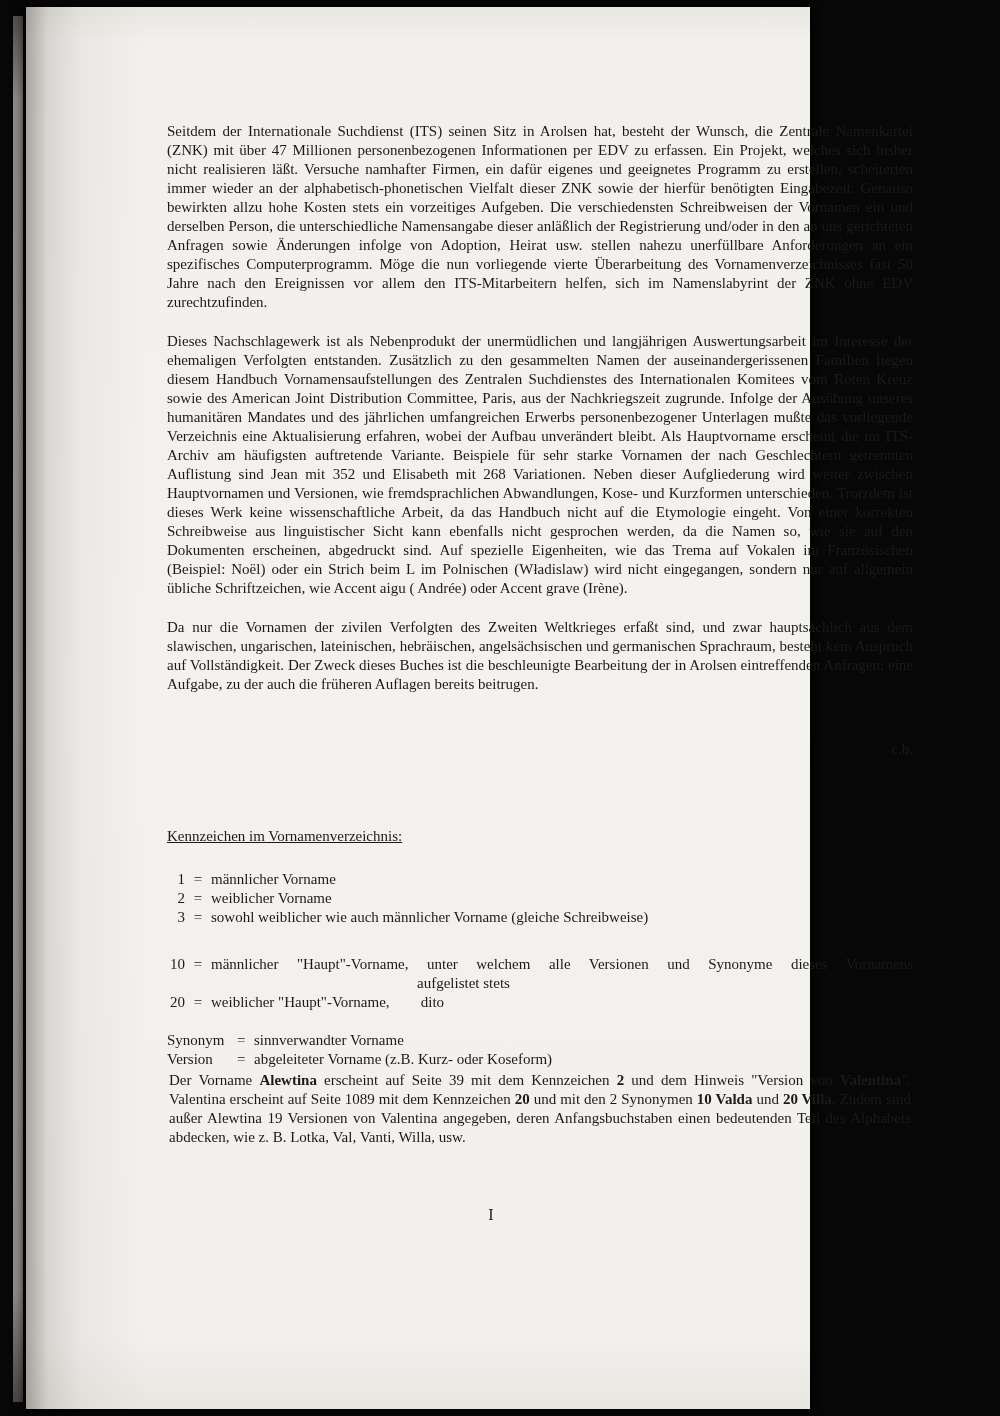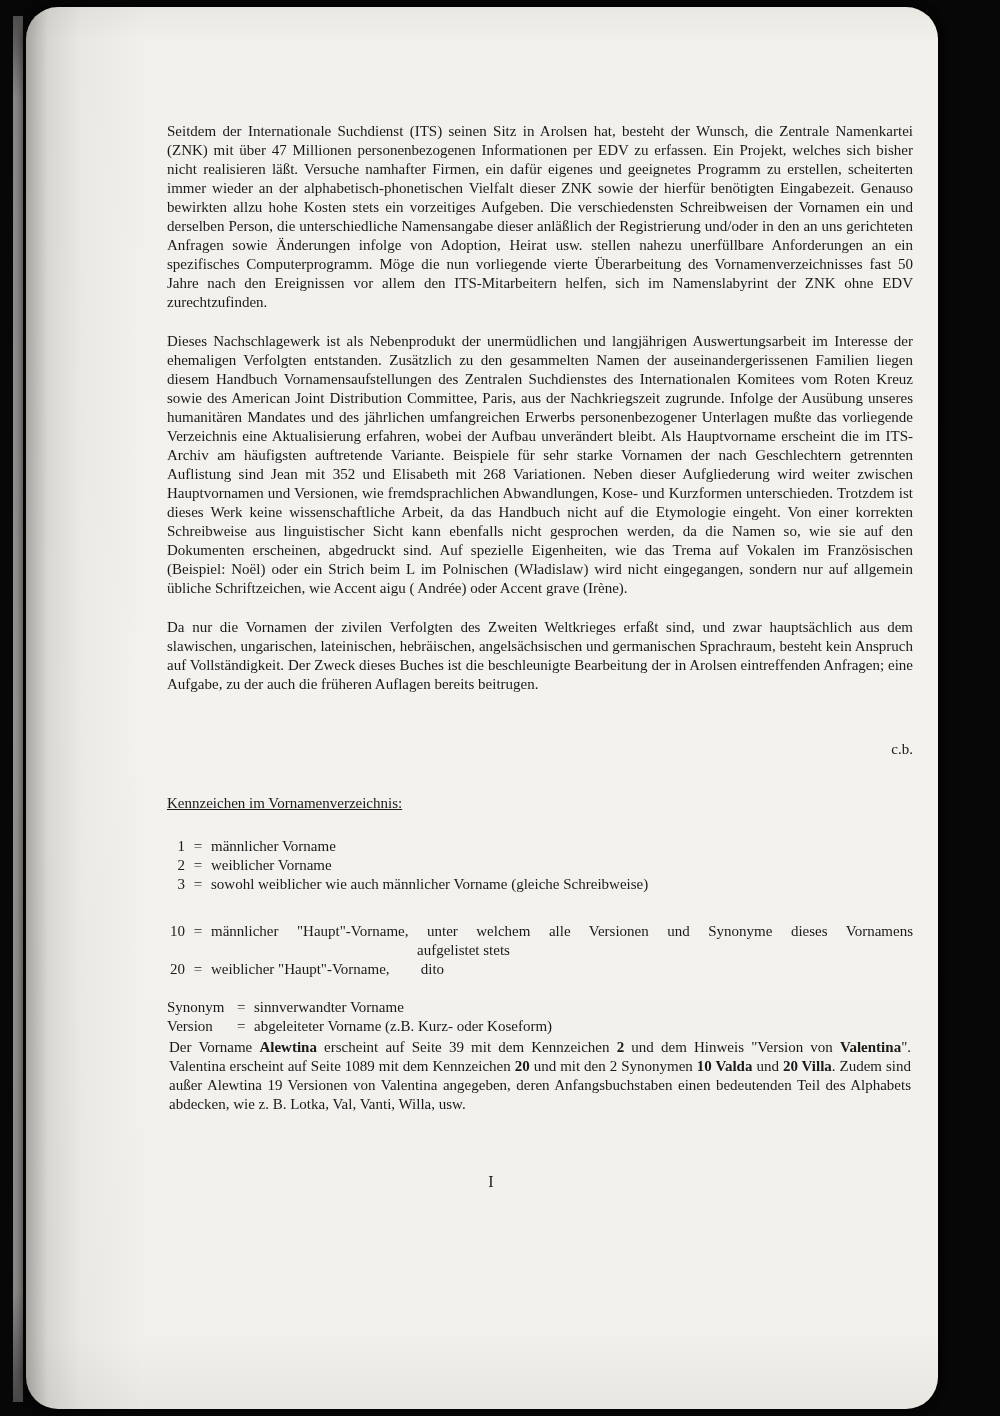--- a/index.html
+++ b/index.html
@@ -19,48 +19,47 @@
     left: 13px;
     top: 16px;
     width: 10px;
     height: 1386px;
     background: linear-gradient(180deg, #4e4d4b 0%, #8a8987 6%, #969491 50%, #8c8a87 92%, #474645 100%);
   }
   .paper {
     position: absolute;
     left: 26px;
     top: 7px;
-    width: 912px;
+    width: 784px;
     height: 1402px;
     background-color: #f2f0ec;
     background-image:
       linear-gradient(90deg, rgba(30,25,20,0.35) 0px, rgba(30,25,20,0.12) 22px, rgba(30,25,20,0.04) 55px, rgba(30,25,20,0) 120px),
       linear-gradient(180deg, #e9e7e2 0px, #f2f0ec 34px, #f4f2ee 700px, #f2f0ec 1330px, #e8e6e1 1402px);
     box-shadow: -3px 0 8px rgba(0,0,0,0.65), 3px 0 7px rgba(0,0,0,0.55);
-    border-radius: 32px;
   }
   .text-block {
     position: absolute;
     left: 141px;
     top: 115px;
     width: 746px;
     font-size: 15px;
     line-height: 19px;
     color: #1b1a18;
     text-align: justify;
   }
   p.body-par { margin: 0 0 20px 0; }
   p.body-par.extra-gap { margin-top: 6px; }
   .signature {
     margin: 46px 0 0 0;
     padding-left: 569px;
     text-align: right;
   }
   .legend-heading {
-    margin-top: 35px;
+    margin-top: 68px;
     text-decoration: underline;
   }
   .legend-codes { margin-top: 24px; }
   .lrow { display: flex; }
   .lcode { width: 18px; flex: none; text-align: right; }
   .leq   { width: 26px; flex: none; text-align: center; }
   .ltext { flex: 1; }
   .legend-haupt { margin-top: 28px; }
   .jline {
     text-align: justify;

